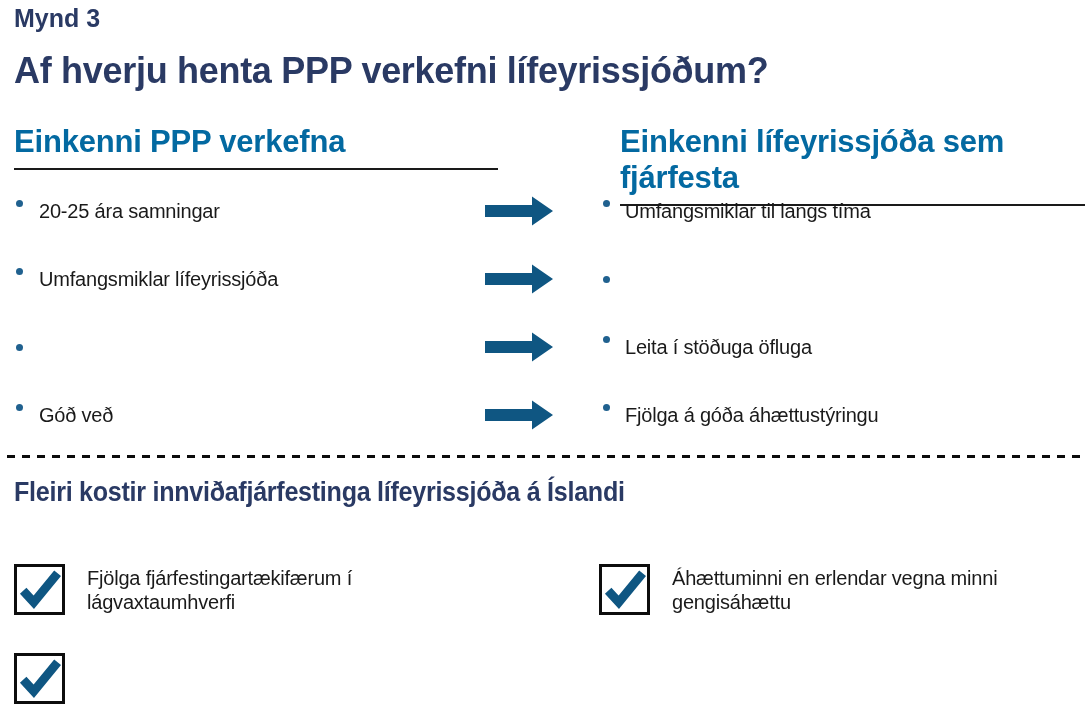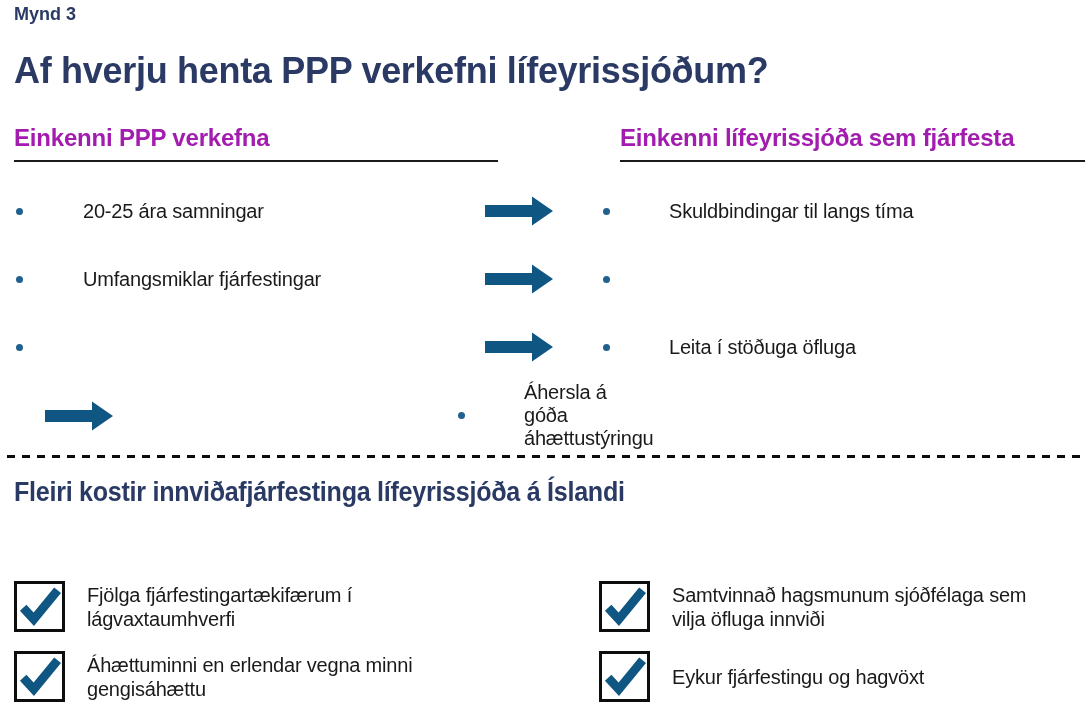--- a/index.html
+++ b/index.html
@@ -5,46 +5,46 @@
   :root{
     --navy:#2A3A64;
     --accent:#0F5682;
     --bullet:#20618F;
     --text:#1A1A1A;
   }
   html,body{margin:0;padding:0;background:#fff;}
   body{font-family:"Liberation Sans","DejaVu Sans",sans-serif;}
   .canvas{position:relative;width:1085px;height:719px;background:#fff;overflow:hidden;}
 
-  .figure-label{position:absolute;left:14px;top:4px;font-size:18px;font-weight:bold;color:var(--navy);}
+  .figure-label{position:absolute;left:14px;top:4px;font-size:25px;font-weight:bold;color:var(--navy);}
   .page-title{position:absolute;left:14px;top:50px;font-size:36px;font-weight:bold;color:var(--navy);letter-spacing:-0.3px;}
 
-  .col-header{position:absolute;top:124px;font-size:24px;font-weight:bold;color:#a21caf;
+  .col-header{position:absolute;top:124px;font-size:31px;font-weight:bold;color:#0369a1;
               padding-bottom:8px;border-bottom:2.5px solid #1a1a1a;letter-spacing:-0.2px;}
   .col-header.left{left:14px;width:484px;}
   .col-header.right{left:620px;width:484px;}
 
   .rows{position:absolute;left:14px;top:177px;width:1069px;}
   .map-row{display:grid;grid-template-columns:440px 145px 1fr;align-items:center;height:68px;}
-  .bullet-item{display:flex;align-items:center;gap:44px;}
+  .bullet-item{display:flex;align-items:flex-start;}
   .dot{width:7px;height:7px;border-radius:50%;background:var(--bullet);flex:0 0 7px;}
   .bullet-item.l .dot{margin-left:2px;margin-right:16px;}
   .bullet-item.r .dot{margin-left:4px;margin-right:15px;}
   .bullet-text{font-size:20px;color:var(--text);letter-spacing:-0.2px;}
   .arrow-cell{padding-left:31px;line-height:0;}
   .arrow-cell svg{display:block;}
 
   .divider{position:absolute;left:7px;top:455px;width:1076px;height:3px;
            background:repeating-linear-gradient(to right,#0b0b0b 0 8px,transparent 8px 15px);}
 
   .section-heading{position:absolute;left:14px;top:477px;font-size:27px;font-weight:bold;color:var(--navy);
                    transform:scaleX(0.93);transform-origin:left center;white-space:nowrap;letter-spacing:-0.3px;}
 
-  .checklist{position:absolute;left:14px;top:581px;width:1069px;display:grid;
-             grid-template-columns:585px 1fr;row-gap:19px;}
+  .checklist{position:absolute;left:14px;top:564px;width:1069px;display:grid;
+             grid-template-columns:585px 1fr;row-gap:38px;}
   .check-item{display:flex;align-items:center;}
   .checkbox{width:45px;height:45px;border:3px solid #0d0d0d;flex:0 0 45px;display:flex;
             align-items:center;justify-content:center;background:#fff;}
   .checkbox svg{display:block;overflow:visible;}
   .check-text{font-size:20px;color:var(--text);margin-left:22px;max-width:385px;line-height:24px;letter-spacing:-0.2px;}
 </style>
 </head>
 <body>
 
 <div class="canvas">
@@ -62,28 +62,28 @@
         <span class="dot"></span>
         <span class="bullet-text">20-25 ára samningar</span>
       </div>
       <div class="arrow-cell">
         <svg width="68" height="30" viewBox="0 0 68 30">
             <path d="M0,9 H47 V0.5 L68,15 L47,29.5 V21 H0 Z" fill="#0F5682"></path>
           </svg>
       </div>
       <div class="bullet-item r">
         <span class="dot"></span>
-        <span class="bullet-text">Skuldbindingar til langs tíma</span>
+        <span class="bullet-text">Umfangsmiklar til langs tíma</span>
       </div>
     </div>
 
     <div class="map-row">
       <div class="bullet-item l">
         <span class="dot"></span>
-        <span class="bullet-text">Umfangsmiklar fjárfestingar</span>
+        <span class="bullet-text">Umfangsmiklar lífeyrissjóða</span>
       </div>
       <div class="arrow-cell">
         <svg width="68" height="30" viewBox="0 0 68 30">
             <path d="M0,9 H47 V0.5 L68,15 L47,29.5 V21 H0 Z" fill="#0F5682"></path>
           </svg>
       </div>
       <div class="bullet-item r">
         <span class="dot"></span>
       </div>
     </div>
@@ -97,70 +97,65 @@
             <path d="M0,9 H47 V0.5 L68,15 L47,29.5 V21 H0 Z" fill="#0F5682"></path>
           </svg>
       </div>
       <div class="bullet-item r">
         <span class="dot"></span>
         <span class="bullet-text">Leita í stöðuga öfluga</span>
       </div>
     </div>
 
     <div class="map-row">
+      <div class="bullet-item l">
+        <span class="dot"></span>
+        <span class="bullet-text">Góð veð</span>
+      </div>
       <div class="arrow-cell">
         <svg width="68" height="30" viewBox="0 0 68 30">
             <path d="M0,9 H47 V0.5 L68,15 L47,29.5 V21 H0 Z" fill="#0F5682"></path>
           </svg>
       </div>
       <div class="bullet-item r">
         <span class="dot"></span>
-        <span class="bullet-text">Áhersla á góða áhættustýringu</span>
+        <span class="bullet-text">Fjölga á góða áhættustýringu</span>
       </div>
     </div>
 
   </div>
 
   <div class="divider"></div>
 
   <div class="section-heading">Fleiri kostir innviðafjárfestinga lífeyrissjóða á Íslandi</div>
 
   <div class="checklist">
 
     <div class="check-item">
       <span class="checkbox">
         <svg width="45" height="45" viewBox="0 0 51 51">
             <polyline points="7,27 19,40 46,7" fill="none" stroke="#0F5682" stroke-width="10"></polyline>
           </svg>
       </span>
       <span class="check-text">Fjölga fjárfestingartækifærum í lágvaxtaumhverfi</span>
     </div>
 
-    <div class="check-item">
-      <span class="checkbox">
-        <svg width="45" height="45" viewBox="0 0 51 51">
-            <polyline points="7,27 19,40 46,7" fill="none" stroke="#0F5682" stroke-width="10"></polyline>
-          </svg>
-      </span>
-      <span class="check-text">Samtvinnað hagsmunum sjóðfélaga sem vilja öfluga innviði</span>
-    </div>
 
     <div class="check-item">
       <span class="checkbox">
         <svg width="45" height="45" viewBox="0 0 51 51">
             <polyline points="7,27 19,40 46,7" fill="none" stroke="#0F5682" stroke-width="10"></polyline>
           </svg>
       </span>
       <span class="check-text">Áhættuminni en erlendar vegna minni gengisáhættu</span>
     </div>
 
     <div class="check-item">
       <span class="checkbox">
         <svg width="45" height="45" viewBox="0 0 51 51">
             <polyline points="7,27 19,40 46,7" fill="none" stroke="#0F5682" stroke-width="10"></polyline>
           </svg>
       </span>
-      <span class="check-text">Eykur fjárfestingu og hagvöxt</span>
     </div>
 
   </div>
 
 </div>
 
 </body></html>

